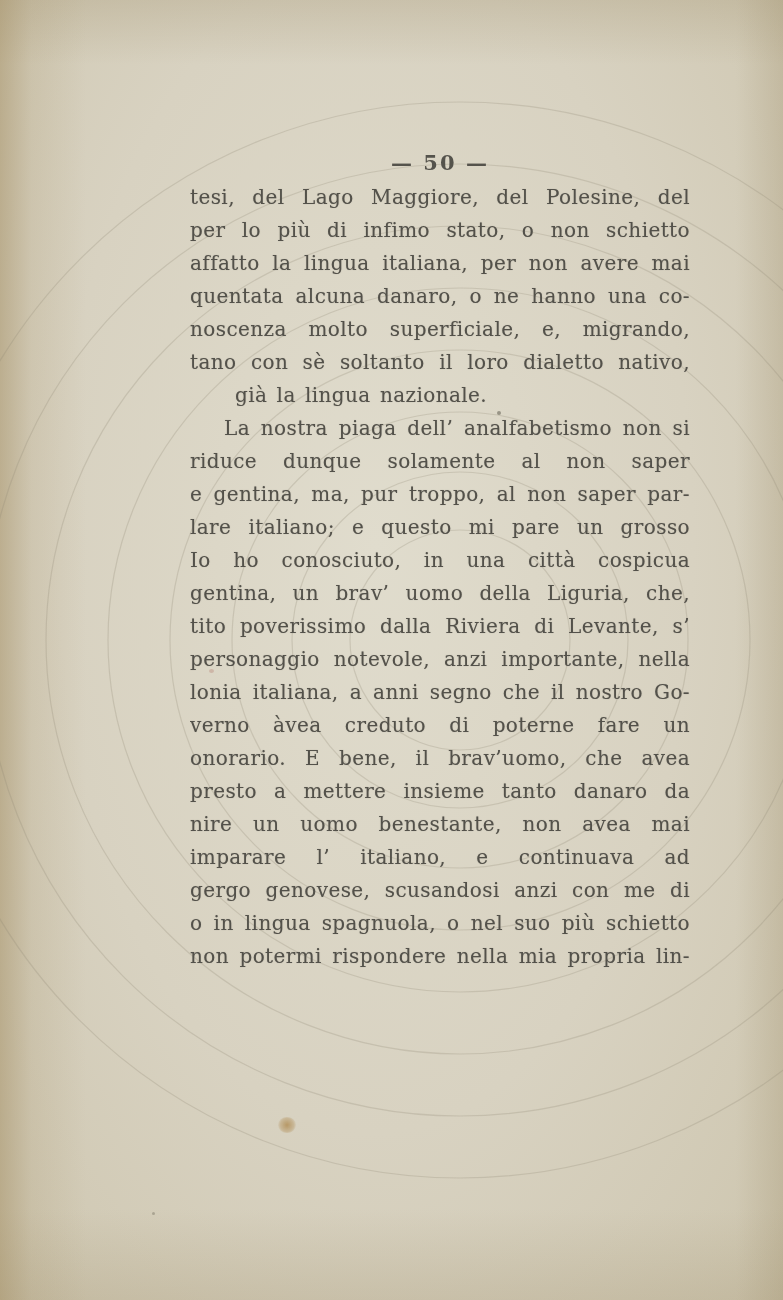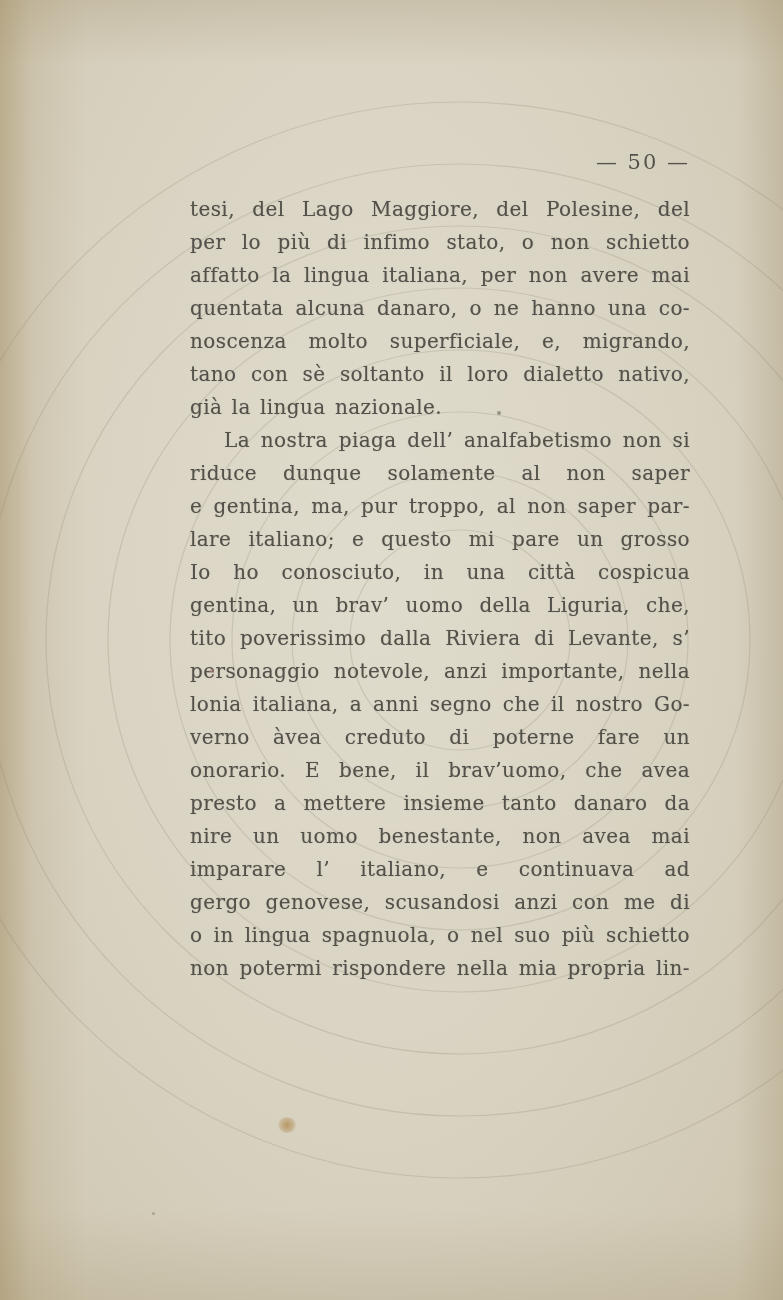--- a/index.html
+++ b/index.html
@@ -23,41 +23,42 @@
     left: 0; top: 0;
     pointer-events: none;
   }
   .content {
     position: absolute;
     left: 190px;
     top: 146px;
     width: 500px;
   }
   .page-number {
-    text-align: right;
+    text-align: center;
     font-size: 21px;
     letter-spacing: 2px;
     height: 33px;
     line-height: 33px;
-    margin-bottom: 14px;
+    margin-bottom: 2px;
     color: #55534c;
+    font-weight: bold;
   }
   .line {
     font-size: 20px;
     height: 33px;
     line-height: 33px;
     letter-spacing: 0.4px;
     word-spacing: 2.5px;
     text-align: justify;
     text-align-last: justify;
     white-space: nowrap;
     text-shadow: 0 0 1px rgba(83,81,74,0.35);
   }
   .line.stretch { white-space: normal; overflow: hidden; }
-  .line.para-end { text-align-last: left; white-space: normal; }
+  .line.para-end { text-align-last: left; white-space: normal; margin-left: 45px; }
   .line.indent { text-indent: 34px; }
   .stain {
     position: absolute;
     left: 278px; top: 1117px;
     width: 18px; height: 16px;
     border-radius: 50%;
     background: radial-gradient(circle, rgba(172,133,72,0.75) 0%, rgba(172,133,72,0.35) 55%, rgba(172,133,72,0) 80%);
     filter: blur(0.5px);
   }
   .speck { position: absolute; border-radius: 50%; }

